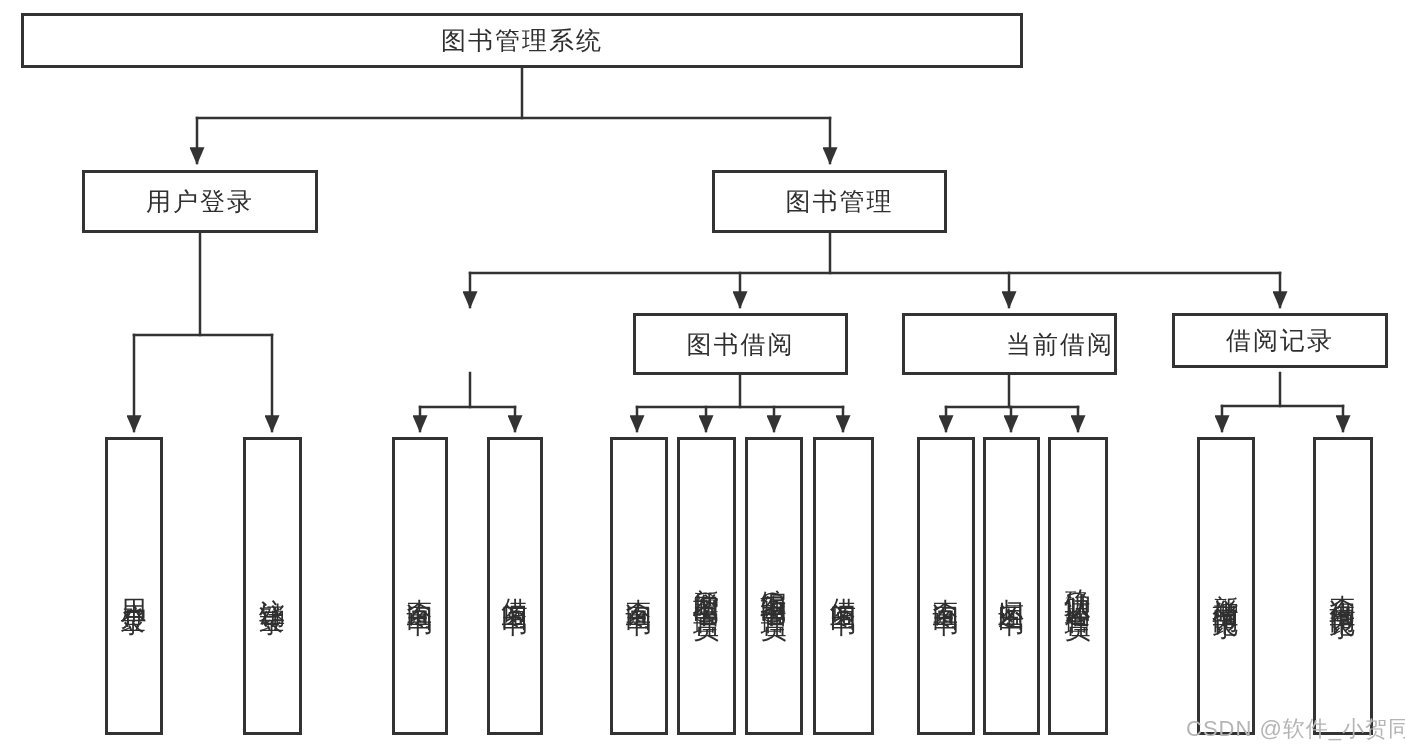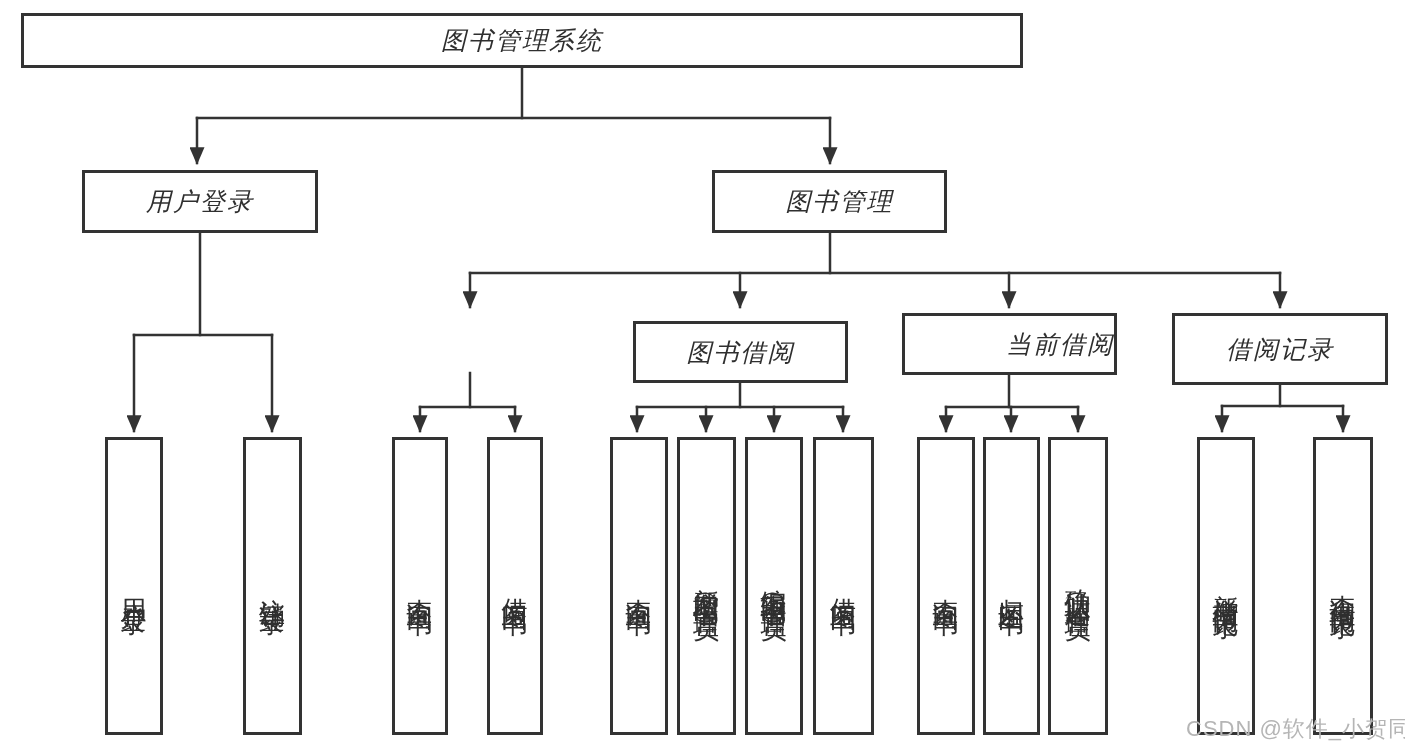--- a/index.html
+++ b/index.html
@@ -19,21 +19,20 @@
     display:flex;
     align-items:center;
     justify-content:center;
     color:#2f2f2f;
   }
   .h-label{
     font-size:25px;
     letter-spacing:2px;
     white-space:nowrap;
     color:#2f2f2f;
-    font-style:italic;
   }
   .v-label{
     writing-mode:vertical-rl;
     text-orientation:mixed;
     font-size:26px;
     letter-spacing:4px;
     line-height:1;
     color:#2f2f2f;
     white-space:nowrap;
   }
@@ -120,27 +119,27 @@
     <span class="h-label">图书管理系统</span>
   </div>
 
   <div class="node" style="left:82px;top:170px;width:236px;height:63px;">
     <span class="h-label">用户登录</span>
   </div>
   <div class="node" style="left:712px;top:170px;width:235px;height:63px;padding-left:20px;">
     <span class="h-label">图书管理</span>
   </div>
 
-  <div class="node" style="left:633px;top:321px;width:215px;height:62px;text-align:center;">
+  <div class="node" style="left:633px;top:313px;width:215px;height:62px;text-align:center;">
     <span class="h-label">图书借阅</span>
   </div>
   <div class="node" style="left:902px;top:313px;width:215px;height:62px;justify-content:flex-end;">
     <span class="h-label">当前借阅</span>
   </div>
-  <div class="node" style="left:1172px;top:313px;width:216px;height:72px;">
+  <div class="node" style="left:1172px;top:313px;width:216px;height:55px;">
     <span class="h-label">借阅记录</span>
   </div>
 
   <div class="node" style="left:105px;top:437px;width:58px;height:298px;">
     <span class="v-label">用户登录</span>
   </div>
   <div class="node" style="left:243px;top:437px;width:59px;height:298px;">
     <span class="v-label">注销登录</span>
   </div>
 

